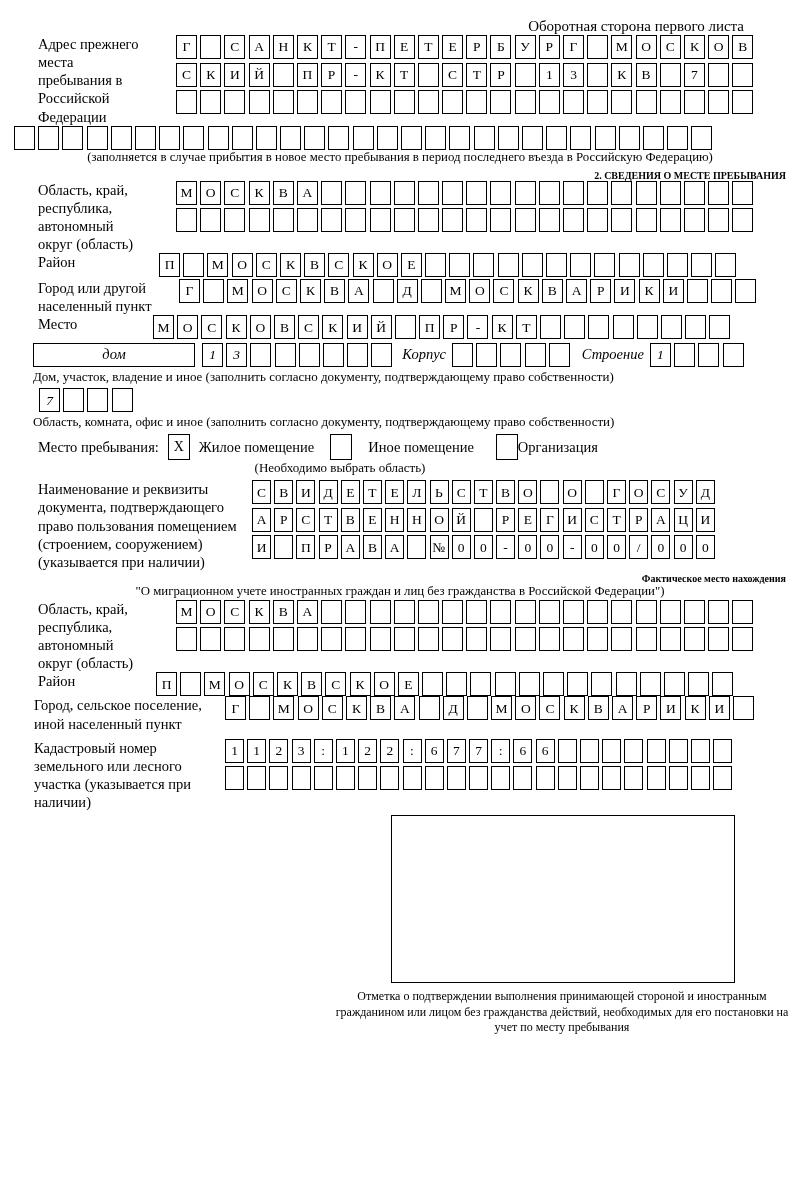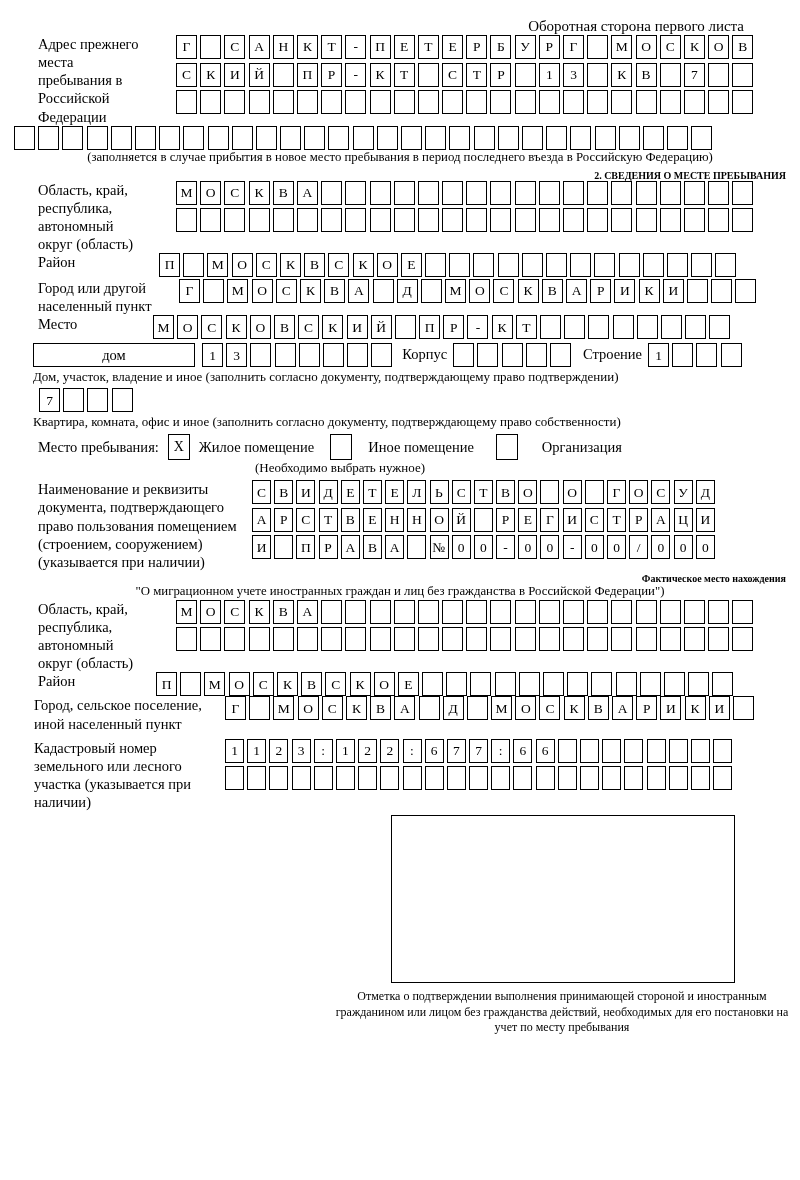--- a/index.html
+++ b/index.html
@@ -23,21 +23,21 @@
   .center{text-align:center;}
   .sec-title{text-align:right;font-weight:bold;font-size:10px;}
   .bigbox{flex:none;border:1.6px solid #000;height:22px;display:flex;align-items:center;justify-content:center;font-size:14.5px;box-sizing:content-box;}
   .housebox{width:160px;}
   .aptbox{width:196px;}
   .inl-lbl{font-size:14.5px;line-height:25px;flex:none;}
   .chk{flex:none;width:20px;height:24px;border:1.6px solid #000;display:flex;align-items:center;justify-content:center;font-size:14px;}
   .stay{display:flex;align-items:center;padding-left:24px;font-size:14.5px;}
   .hint{width:320px;margin-left:166px;text-align:center;font-size:13px;}
   .mt2{margin-top:2px;}.mt3{margin-top:0;}.mt4{margin-top:4px;}.mt6{margin-top:6px;}.mt24{}
-  .houserow{display:flex;align-items:flex-end;margin-left:19px;margin-top:3px;}
+  .houserow{display:flex;align-items:center;margin-left:19px;margin-top:3px;font-style:italic;}
   .capleft{margin-left:19px;font-size:13px;margin-top:2px;}
   .stampbox{width:342px;height:166px;border:1.8px solid #000;margin-left:377px;margin-top:4px;}
   .stamp-cap{width:470px;margin-left:313px;margin-top:6px;text-align:center;font-size:12px;line-height:1.3;}
   .gap7{width:7px;flex:none;}.gap4{width:4px;flex:none;}.gap6{width:6px;flex:none;}
   .lblpad{padding:0 6px;}
 </style>
 </head>
 <body>
 
 <div class="page">
@@ -334,43 +334,43 @@
       </div>
     <div class="gap6"></div>
     <div class="inl-lbl lblpad">Строение</div>
     <div class="crow">
         <span class="cell">1</span>
         <span class="cell"></span>
         <span class="cell"></span>
         <span class="cell"></span>
       </div>
   </div>
-  <div class="capleft">Дом, участок, владение и иное (заполнить согласно документу, подтверждающему право подтверждении)</div>
+  <div class="capleft">Дом, участок, владение и иное (заполнить согласно документу, подтверждающему право собственности)</div>
 
   <div class="houserow">
     <div class="gap6"></div>
     <div class="crow">
         <span class="cell">7</span>
         <span class="cell"></span>
         <span class="cell"></span>
         <span class="cell"></span>
       </div>
   </div>
-  <div class="capleft">Квартира, комната, офис и иное (заполнить согласно документу, подтверждающему право собственности)</div>
+  <div class="capleft">Область, комната, офис и иное (заполнить согласно документу, подтверждающему право собственности)</div>
 
   <div class="stay mt4">
     <span>Место пребывания:</span>
     <span class="chk" style="margin-left:9px;">X</span>
     <span style="margin-left:9px;">Жилое помещение</span>
     <span class="chk" style="margin-left:16px;"></span>
     <span style="margin-left:16px;">Иное помещение</span>
     <span class="chk" style="margin-left:22px;"></span>
-    <span style="margin-left:24px;">Организация</span>
-  </div>
-  <div class="hint">(Необходимо выбрать нужное)</div>
+    <span style="">Организация</span>
+  </div>
+  <div class="hint">(Необходимо выбрать область)</div>
 
   <div class="frow mt4">
     <div class="flabel w238">Наименование и реквизиты документа, подтверждающего право пользования помещением (строением, сооружением) (указывается при наличии)</div>
     <div class="rows">
       <div class="crow sm">
           <span class="cell">С</span>
           <span class="cell">В</span>
           <span class="cell">И</span>
           <span class="cell">Д</span>
           <span class="cell">Е</span>

